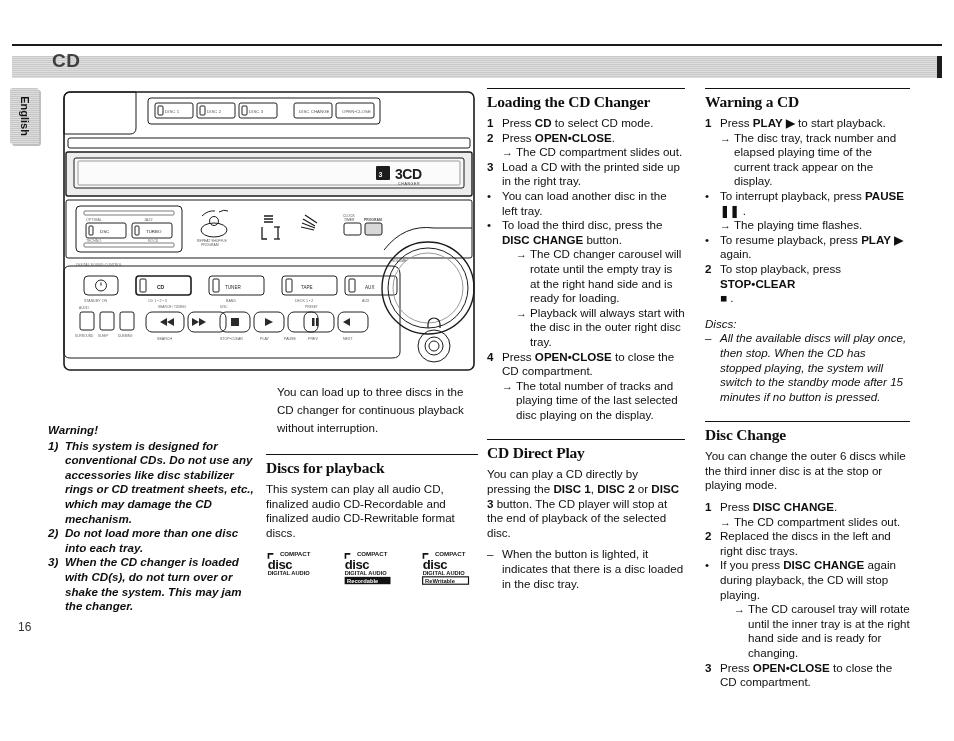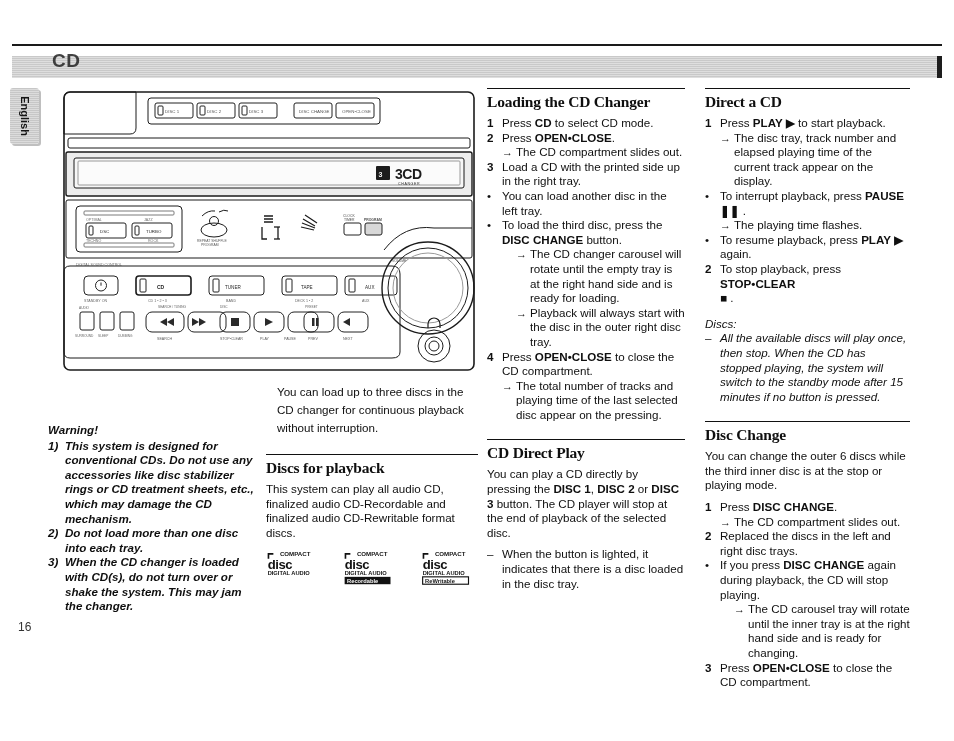--- a/index.html
+++ b/index.html
@@ -442,38 +442,38 @@
     <span class="bd">Playback will always start with the disc in the outer right disc tray.</span>
   </div>
 
   <div class="row">
     <span class="mk">4</span>
     <span class="bd"><span>Press </span><b>OPEN•CLOSE</b><span> to close the CD compartment.</span></span>
   </div>
 
   <div class="sub">
     <span class="mk arrow">→</span>
-    <span class="bd">The total number of tracks and playing time of the last selected disc appear on the pressing.</span>
+    <span class="bd">The total number of tracks and playing time of the last selected disc playing on the display.</span>
   </div>
 
   <div class="gap-l"></div>
   <hr class="hrule">
   <h2 class="sect">CD Direct Play</h2>
   <p><span>You can play a CD directly by pressing the </span><b>DISC 1</b><span>, </span><b>DISC 2</b><span> or </span><b>DISC 3</b><span> button. The CD player will stop at the end of playback of the selected disc.</span></p>
 
   <div class="gap-s"></div>
   <div class="row">
     <span class="mk light">–</span>
     <span class="bd">When the button is lighted, it indicates that there is a disc loaded in the disc tray.</span>
   </div>
 </div>
 
 <div class="col" id="col-right">
   <hr class="hrule">
-  <h2 class="sect">Direct a CD</h2>
+  <h2 class="sect">Warning a CD</h2>
 
   <div class="row">
     <span class="mk">1</span>
     <span class="bd"><span>Press </span><b>PLAY</b> <b>▶</b><span> to start playback.</span></span>
   </div>
   <div class="sub">
     <span class="mk arrow">→</span>
     <span class="bd">The disc tray, track number and elapsed playing time of the current track appear on the display.</span>
   </div>
 

